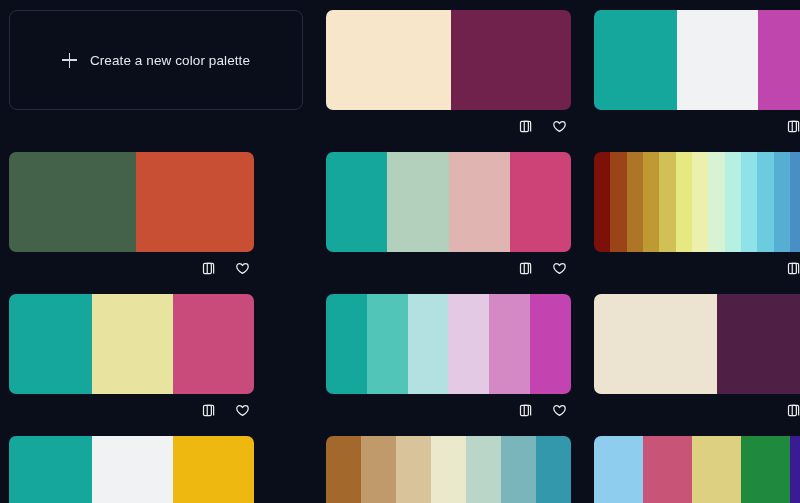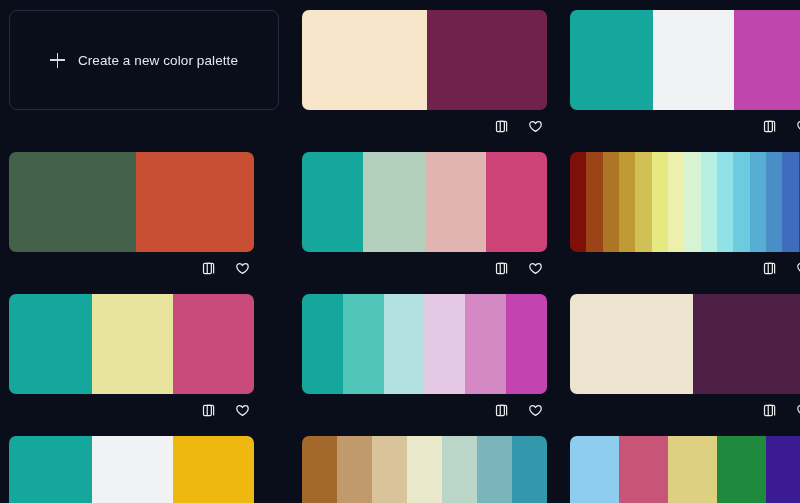--- a/index.html
+++ b/index.html
@@ -17,21 +17,21 @@
     display: grid;
     grid-template-columns: repeat(3, 1fr);
     grid-auto-rows: 142px;
     column-gap: 23px;
     row-gap: 0px;
     align-content: start;
   }
 
   
   .create-card {
-    width: 270px;
+    width: 294px;
     height: 100px;
     border: 1px solid #262b40;
     border-radius: 8px;
     display: flex;
     align-items: center;
     justify-content: center;
     gap: 13px;
     cursor: pointer;
     background: transparent;
   }

